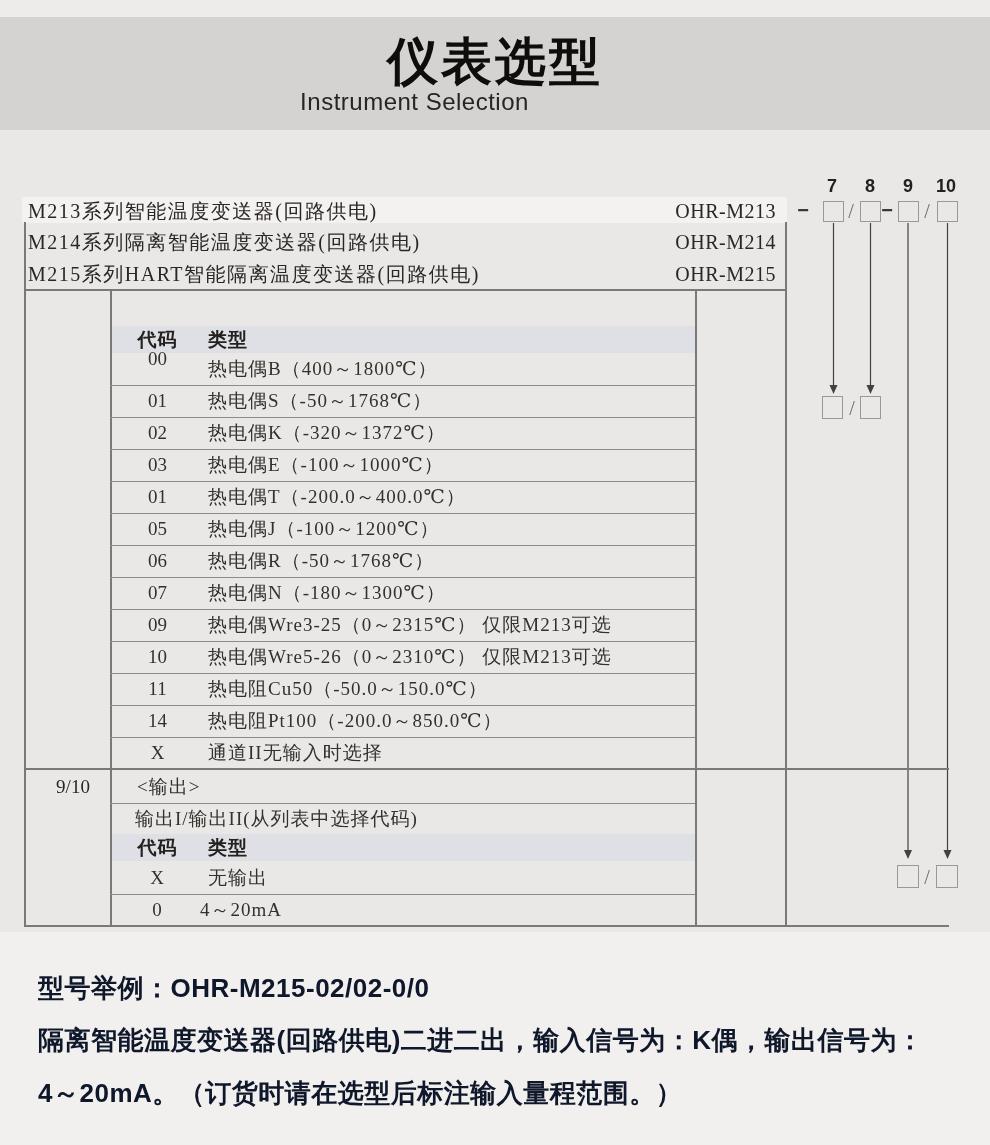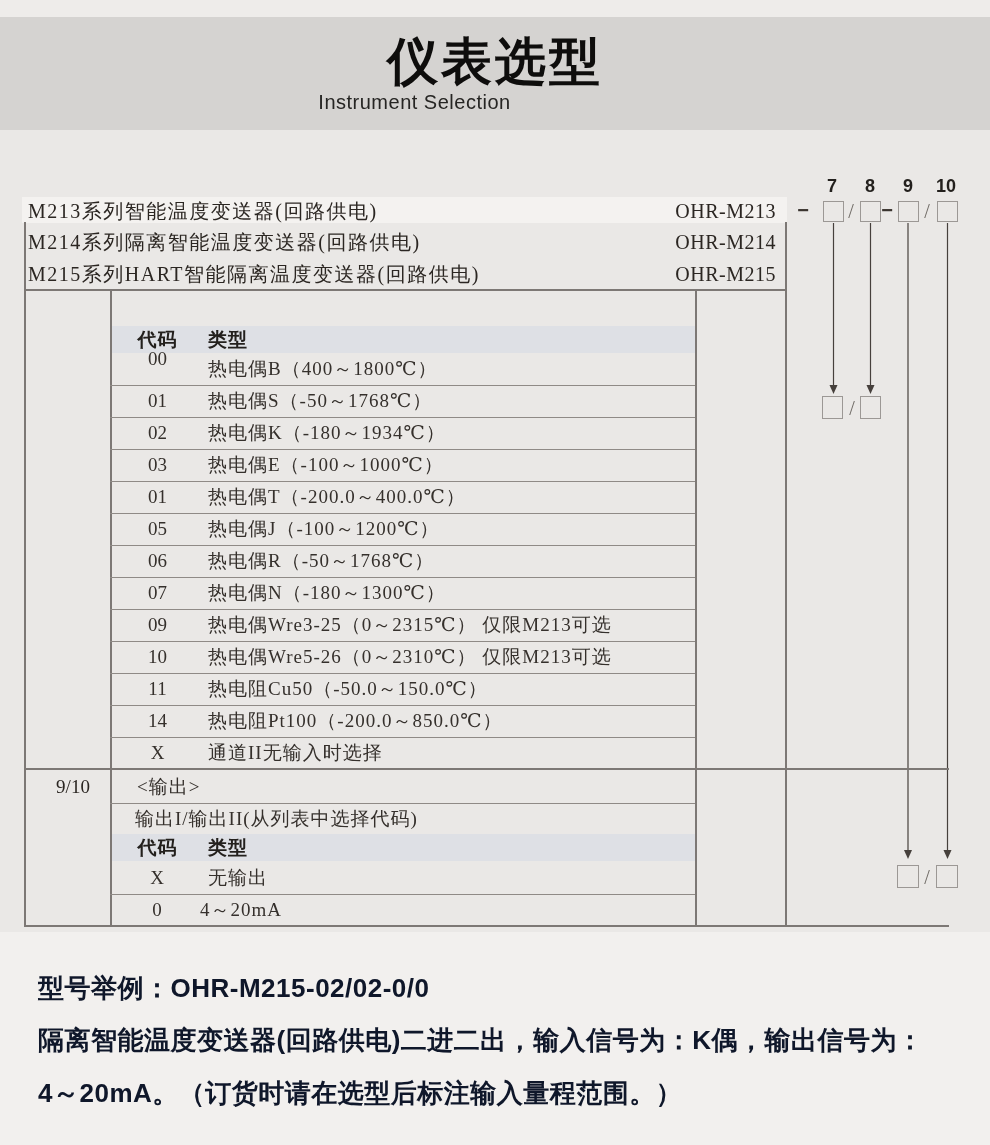--- a/index.html
+++ b/index.html
@@ -15,21 +15,21 @@
   .top-strip{left:0;top:0;width:990px;height:17px;background:#eeecea;}
   .title-band{left:0;top:17px;width:990px;height:113px;background:#d5d3d1;}
   .title-zh{
     left:0;top:34px;width:990px;text-align:center;
     font-family:"Liberation Sans","DejaVu Sans",sans-serif;
     font-size:51px;font-weight:700;letter-spacing:3px;color:#0e0d0c;line-height:56px;
   }
   .title-en{
     left:0;top:90px;width:829px;text-align:center;
     font-family:"Liberation Sans","DejaVu Sans",sans-serif;
-    font-size:20px;font-weight:400;color:#262523;line-height:24px;letter-spacing:0.5px;
+    font-size:24px;font-weight:400;color:#262523;line-height:24px;letter-spacing:0.5px;
   }
   
   .hl-band{left:22px;top:197px;width:765px;height:26px;background:#f4f2f0;}
   .prod{left:28px;height:26px;line-height:26px;font-size:20px;letter-spacing:1.5px;color:#2b2622;white-space:nowrap;}
   .p1{top:198px;} .p2{top:229px;} .p3{top:261px;}
   .pcode{left:650px;width:126px;text-align:right;height:26px;line-height:26px;font-size:20px;letter-spacing:0.5px;color:#2b2622;}
   
   .posnum{top:176px;width:30px;text-align:center;
     font-family:"Liberation Sans","DejaVu Sans",sans-serif;
     font-size:18px;font-weight:600;color:#23201d;line-height:20px;}
@@ -122,21 +122,21 @@
 <div class="abs bhead" style="left:110px;top:326px;width:95px;text-align:center;">代码</div>
 <div class="abs bhead" style="left:208px;top:326px;">类型</div>
 
 <div class="abs trow tcode" style="top:343px;">00</div>
 <div class="abs trow ttype" style="top:353px;">热电偶B（400～1800℃）</div>
 <div class="abs rline" style="left:110px;top:385px;width:585px;"></div>
 <div class="abs trow tcode" style="top:385px;">01</div>
 <div class="abs trow ttype" style="top:385px;">热电偶S（-50～1768℃）</div>
 <div class="abs rline" style="left:110px;top:417px;width:585px;"></div>
 <div class="abs trow tcode" style="top:417px;">02</div>
-<div class="abs trow ttype" style="top:417px;">热电偶K（-180～1934℃）</div>
+<div class="abs trow ttype" style="top:417px;">热电偶K（-320～1372℃）</div>
 <div class="abs rline" style="left:110px;top:449px;width:585px;"></div>
 <div class="abs trow tcode" style="top:449px;">03</div>
 <div class="abs trow ttype" style="top:449px;">热电偶E（-100～1000℃）</div>
 <div class="abs rline" style="left:110px;top:481px;width:585px;"></div>
 <div class="abs trow tcode" style="top:481px;">01</div>
 <div class="abs trow ttype" style="top:481px;">热电偶T（-200.0～400.0℃）</div>
 <div class="abs rline" style="left:110px;top:513px;width:585px;"></div>
 <div class="abs trow tcode" style="top:513px;">05</div>
 <div class="abs trow ttype" style="top:513px;">热电偶J（-100～1200℃）</div>
 <div class="abs rline" style="left:110px;top:545px;width:585px;"></div>

